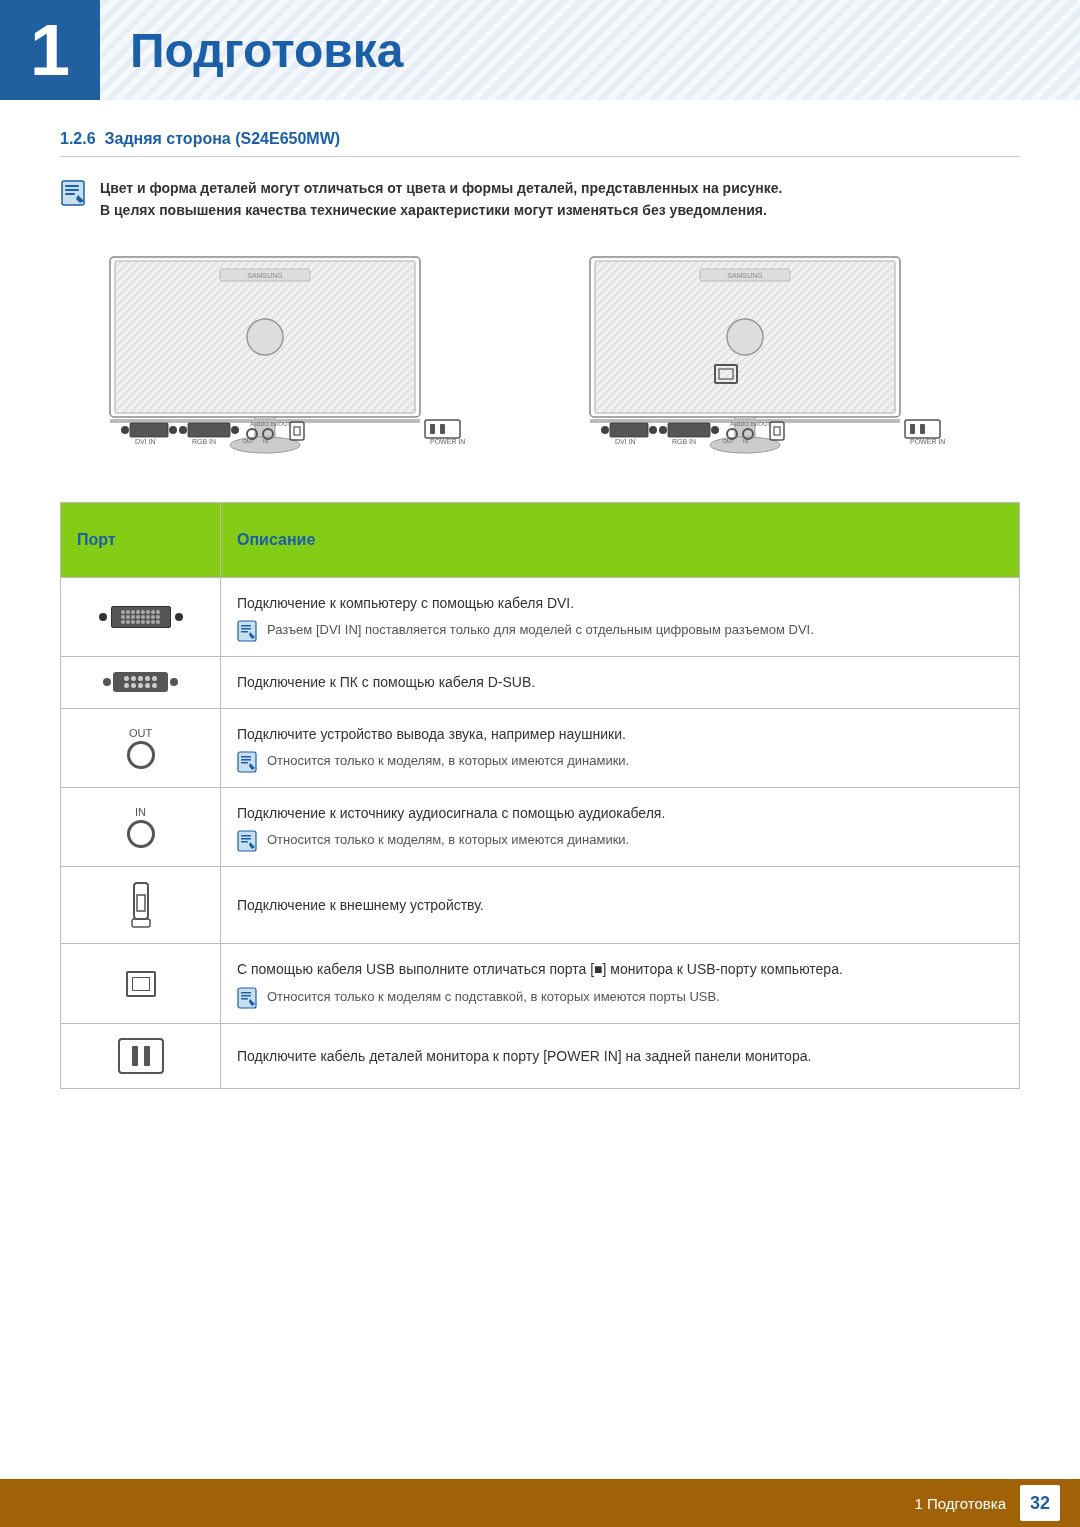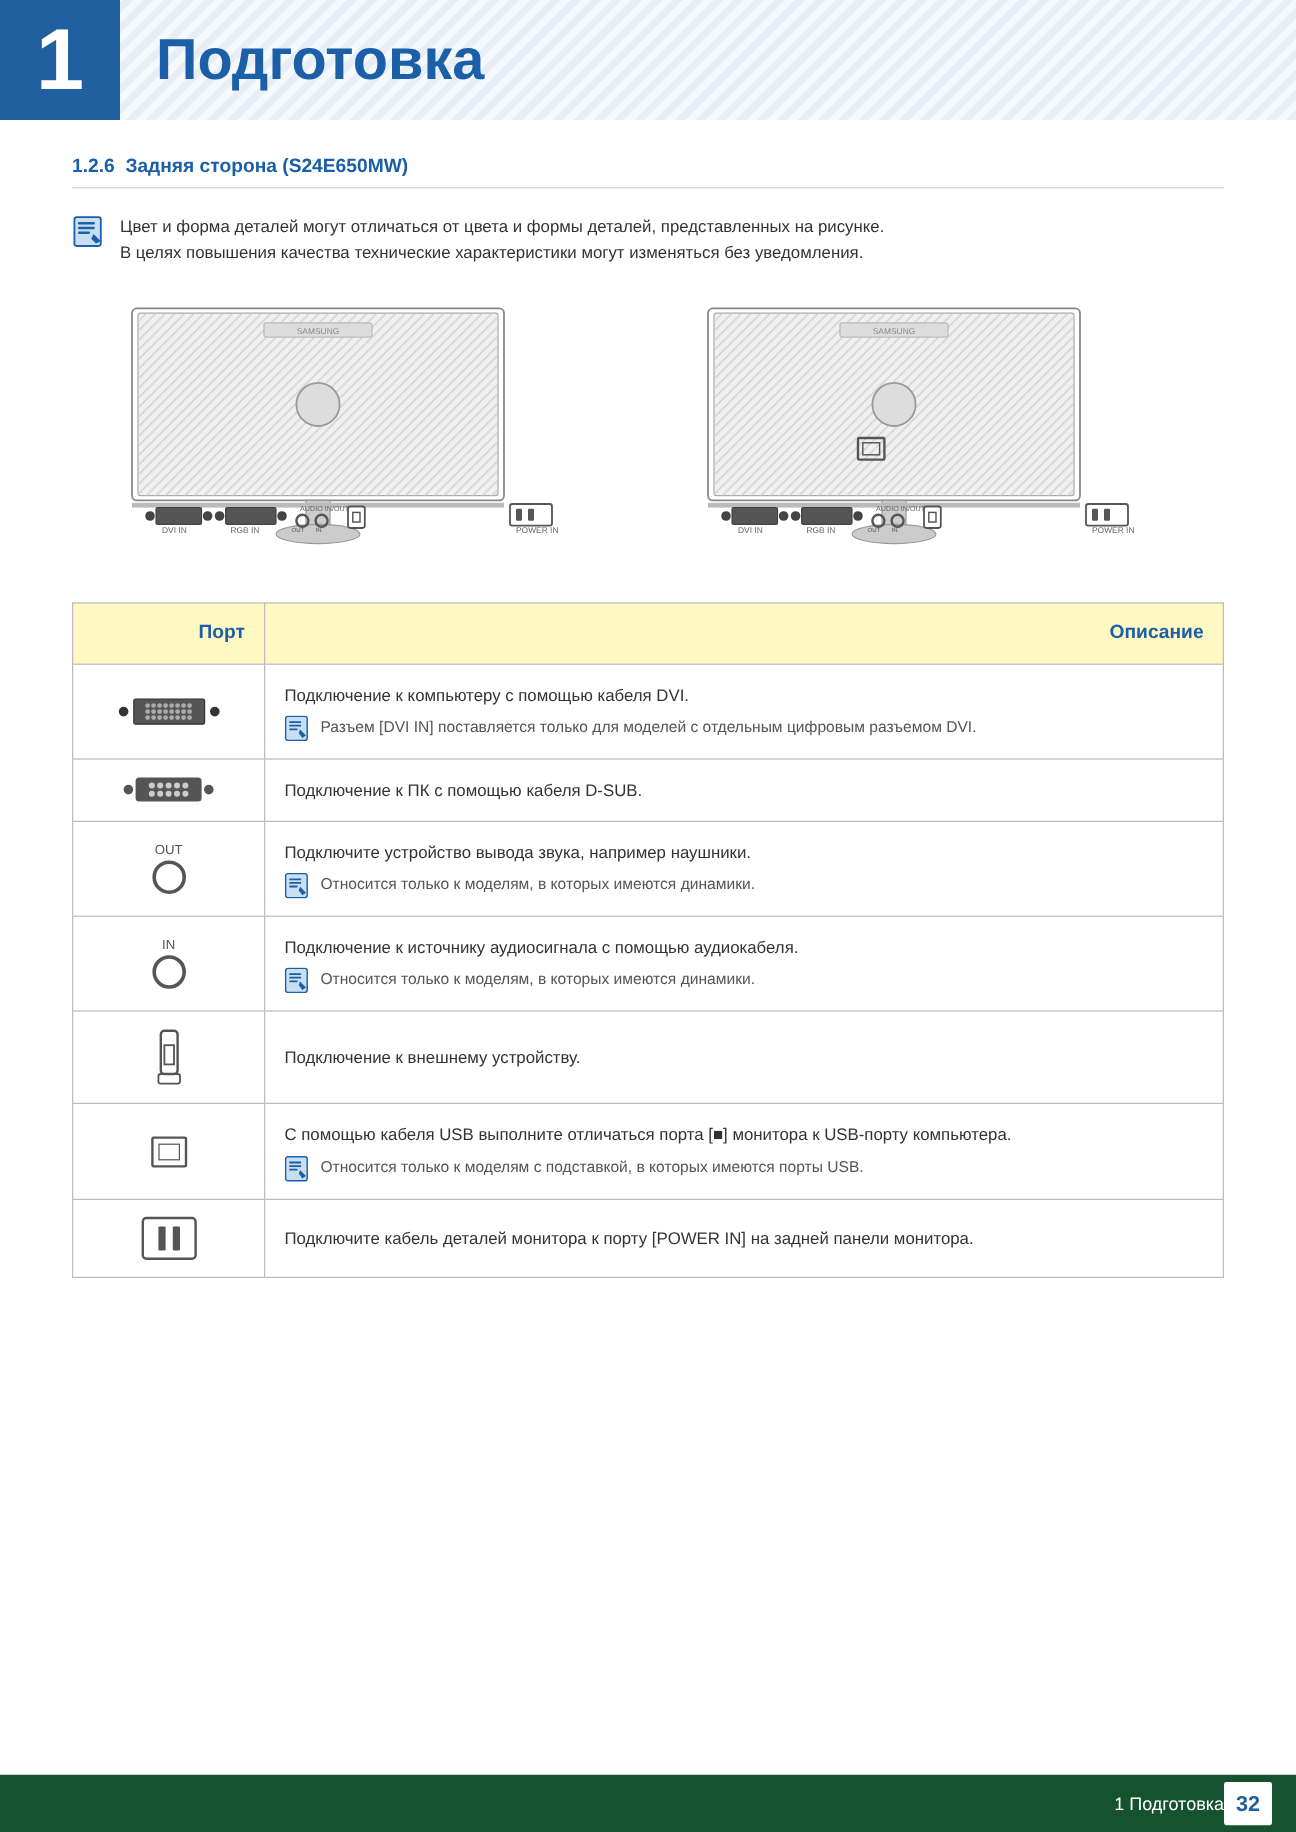--- a/index.html
+++ b/index.html
@@ -68,20 +68,21 @@
       border-bottom: 1px solid #ccc;
       padding-bottom: 8px;
     }
 
     
     .note-block {
       display: flex;
       align-items: flex-start;
       margin-bottom: 25px;
       gap: 12px;
+      font-weight: bold;
     }
     .note-icon {
       width: 28px;
       height: 28px;
       flex-shrink: 0;
       margin-top: 2px;
     }
     .note-text {
       font-size: 14px;
       line-height: 1.6;
@@ -105,24 +106,24 @@
     .port-table {
       width: 100%;
       border-collapse: collapse;
       border: 1px solid #bbb;
       margin-bottom: 40px;
     }
     .port-table th {
       color: #1a5fa8;
       font-weight: bold;
       font-size: 16px;
-      padding: 16px 16px;
-      text-align: right;
+      padding: 28px 16px;
+      text-align: left;
       border: 1px solid #bbb;
-      background: #fef9c3;
+      background: #84cc16;
     }
     .port-table td {
       padding: 14px 16px;
       border: 1px solid #bbb;
       vertical-align: middle;
     }
     .port-cell {
       width: 160px;
       text-align: center;
       vertical-align: middle;
@@ -258,26 +259,26 @@
       border-radius: 1px;
     }
 
     
     .page-footer {
       position: absolute;
       bottom: 0;
       left: 0;
       right: 0;
       height: 48px;
-      background: #14532d;
+      background: #a16207;
       display: flex;
       align-items: center;
       justify-content: flex-end;
       padding-right: 20px;
-      gap: 0;
+      gap: 14px;
     }
     .footer-text {
       color: #fff;
       font-size: 15px;
     }
     .footer-page-num {
       background: #fff;
       color: #2060a0;
       font-weight: bold;
       font-size: 18px;

